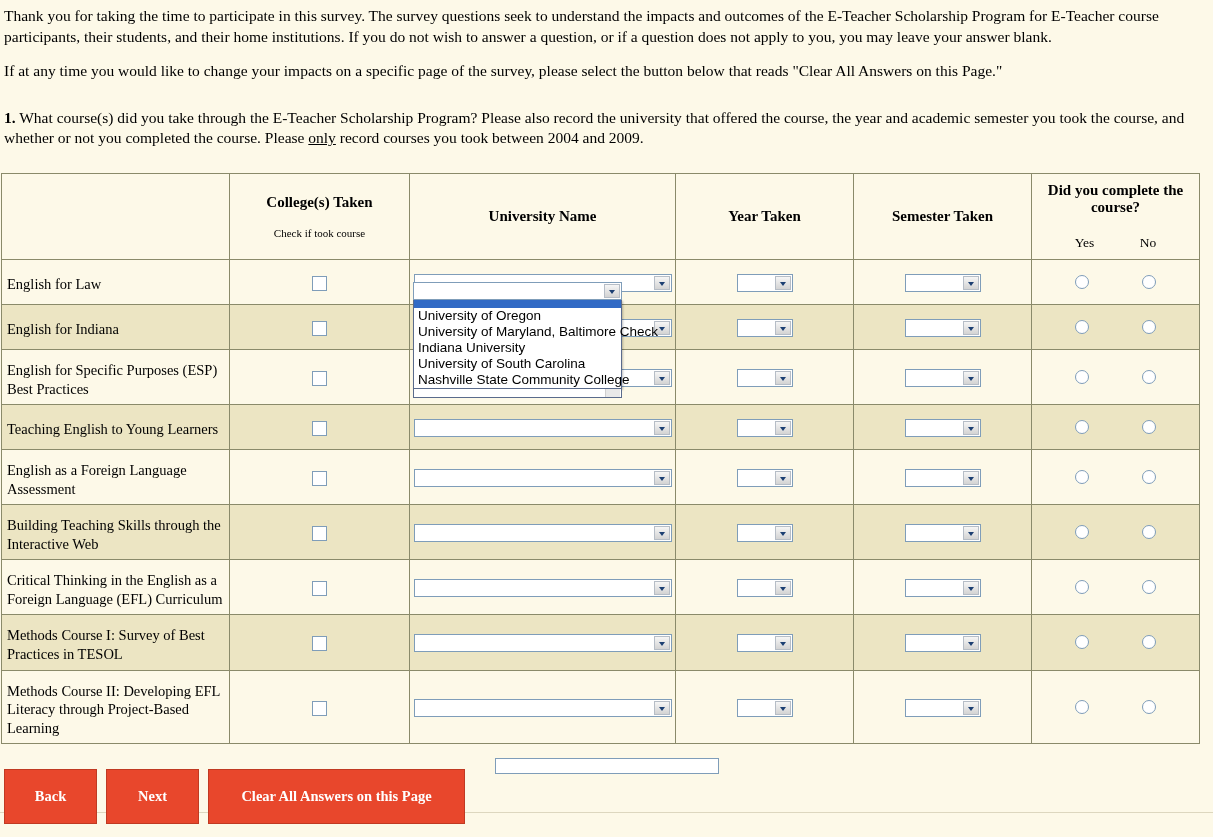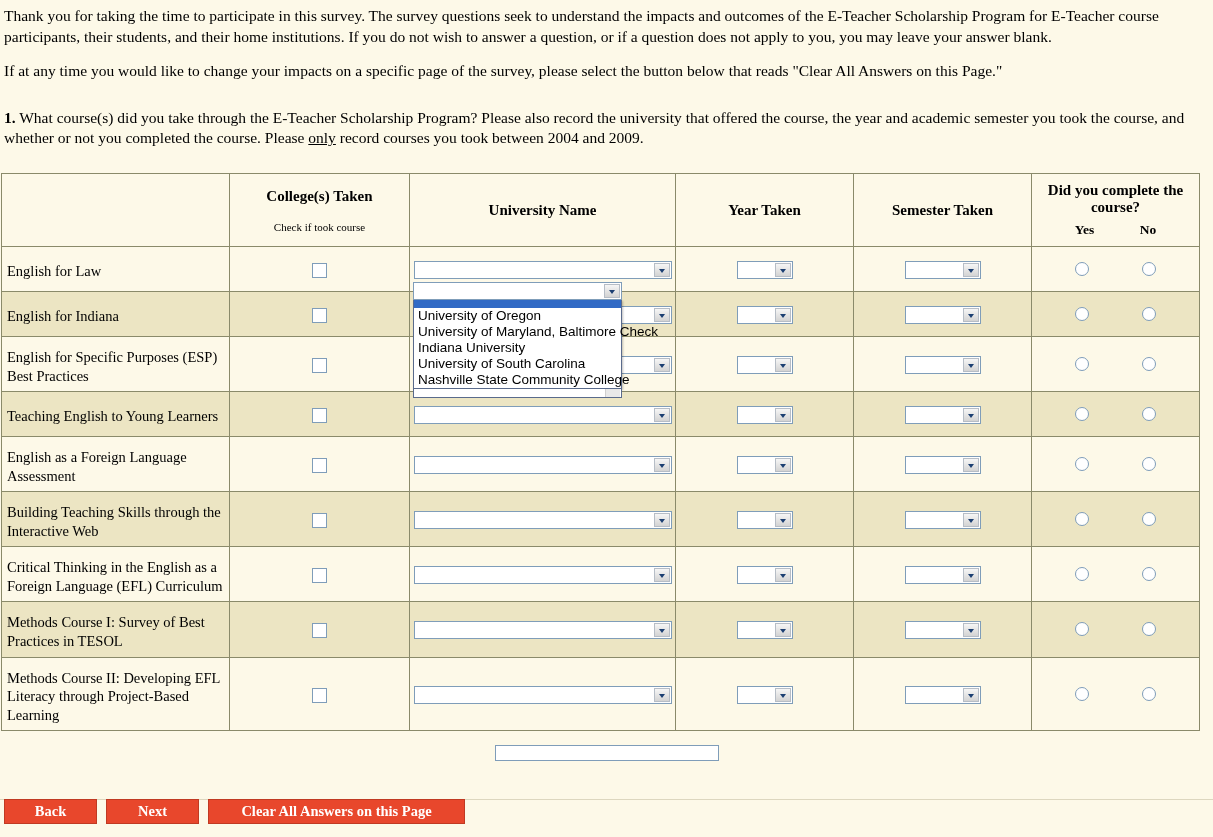--- a/index.html
+++ b/index.html
@@ -54,23 +54,23 @@
   }
   th .sub {
     display: block;
     font-weight: normal;
     font-size: 11px;
     margin-top: 16px;
   }
   th.complete .yesno {
     display: flex;
     justify-content: space-around;
-    font-weight: bold;
+    font-weight: normal;
     font-size: 13.5px;
-    margin-top: 6px;
+    margin-top: 19px;
     padding: 0 16px;
   }
   col.c-course  { width: 228px; }
   col.c-taken   { width: 180px; }
   col.c-univ    { width: 266px; }
   col.c-year    { width: 178px; }
   col.c-sem     { width: 178px; }
   col.c-done    { width: 168px; }
 
   td.course-name {
@@ -226,21 +226,21 @@
     display: flex;
     gap: 9px;
   }
   .btn {
     background: #e8472c;
     color: #fff;
     font-family: "Liberation Serif", serif;
     font-weight: bold;
     font-size: 14.5px;
     border: 1px solid #c03a22;
-    padding: 3px 0;
+    padding: 18px 0;
     text-align: center;
     cursor: pointer;
   }
   .btn.back  { width: 91px; }
   .btn.next  { width: 91px; }
   .btn.clear { width: 255px; }
 </style>
 </head>
 <body>
 

